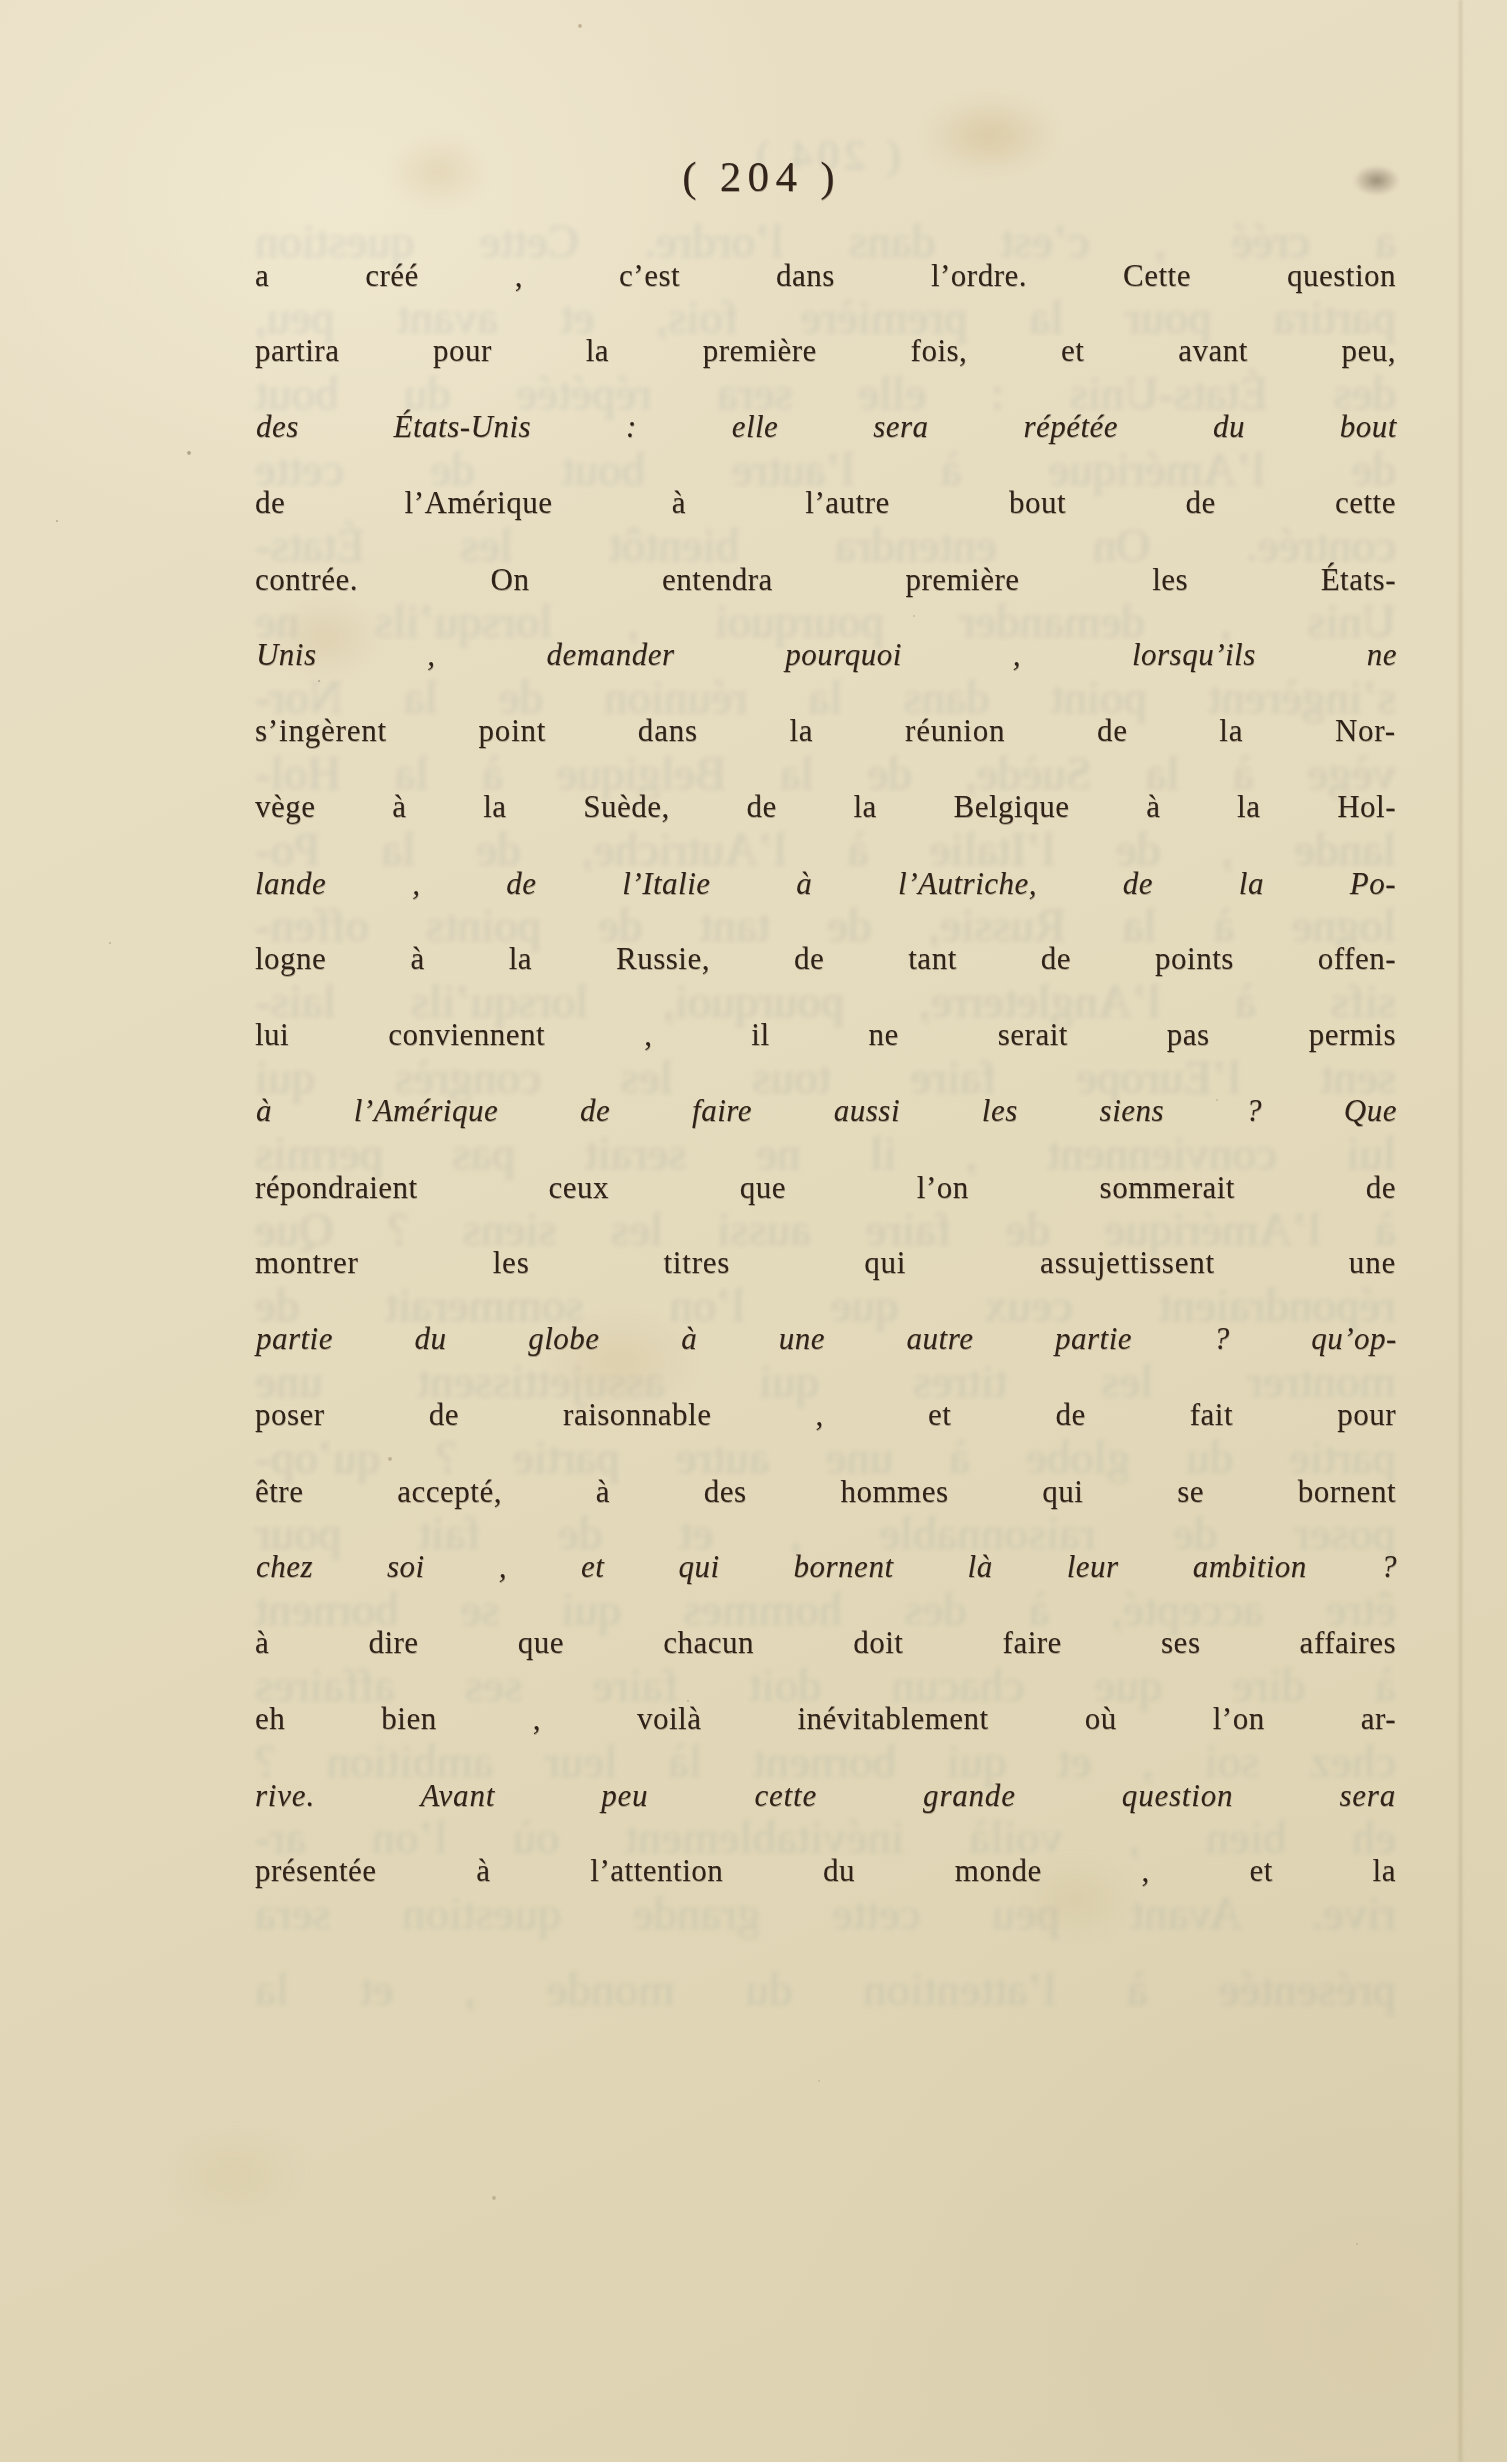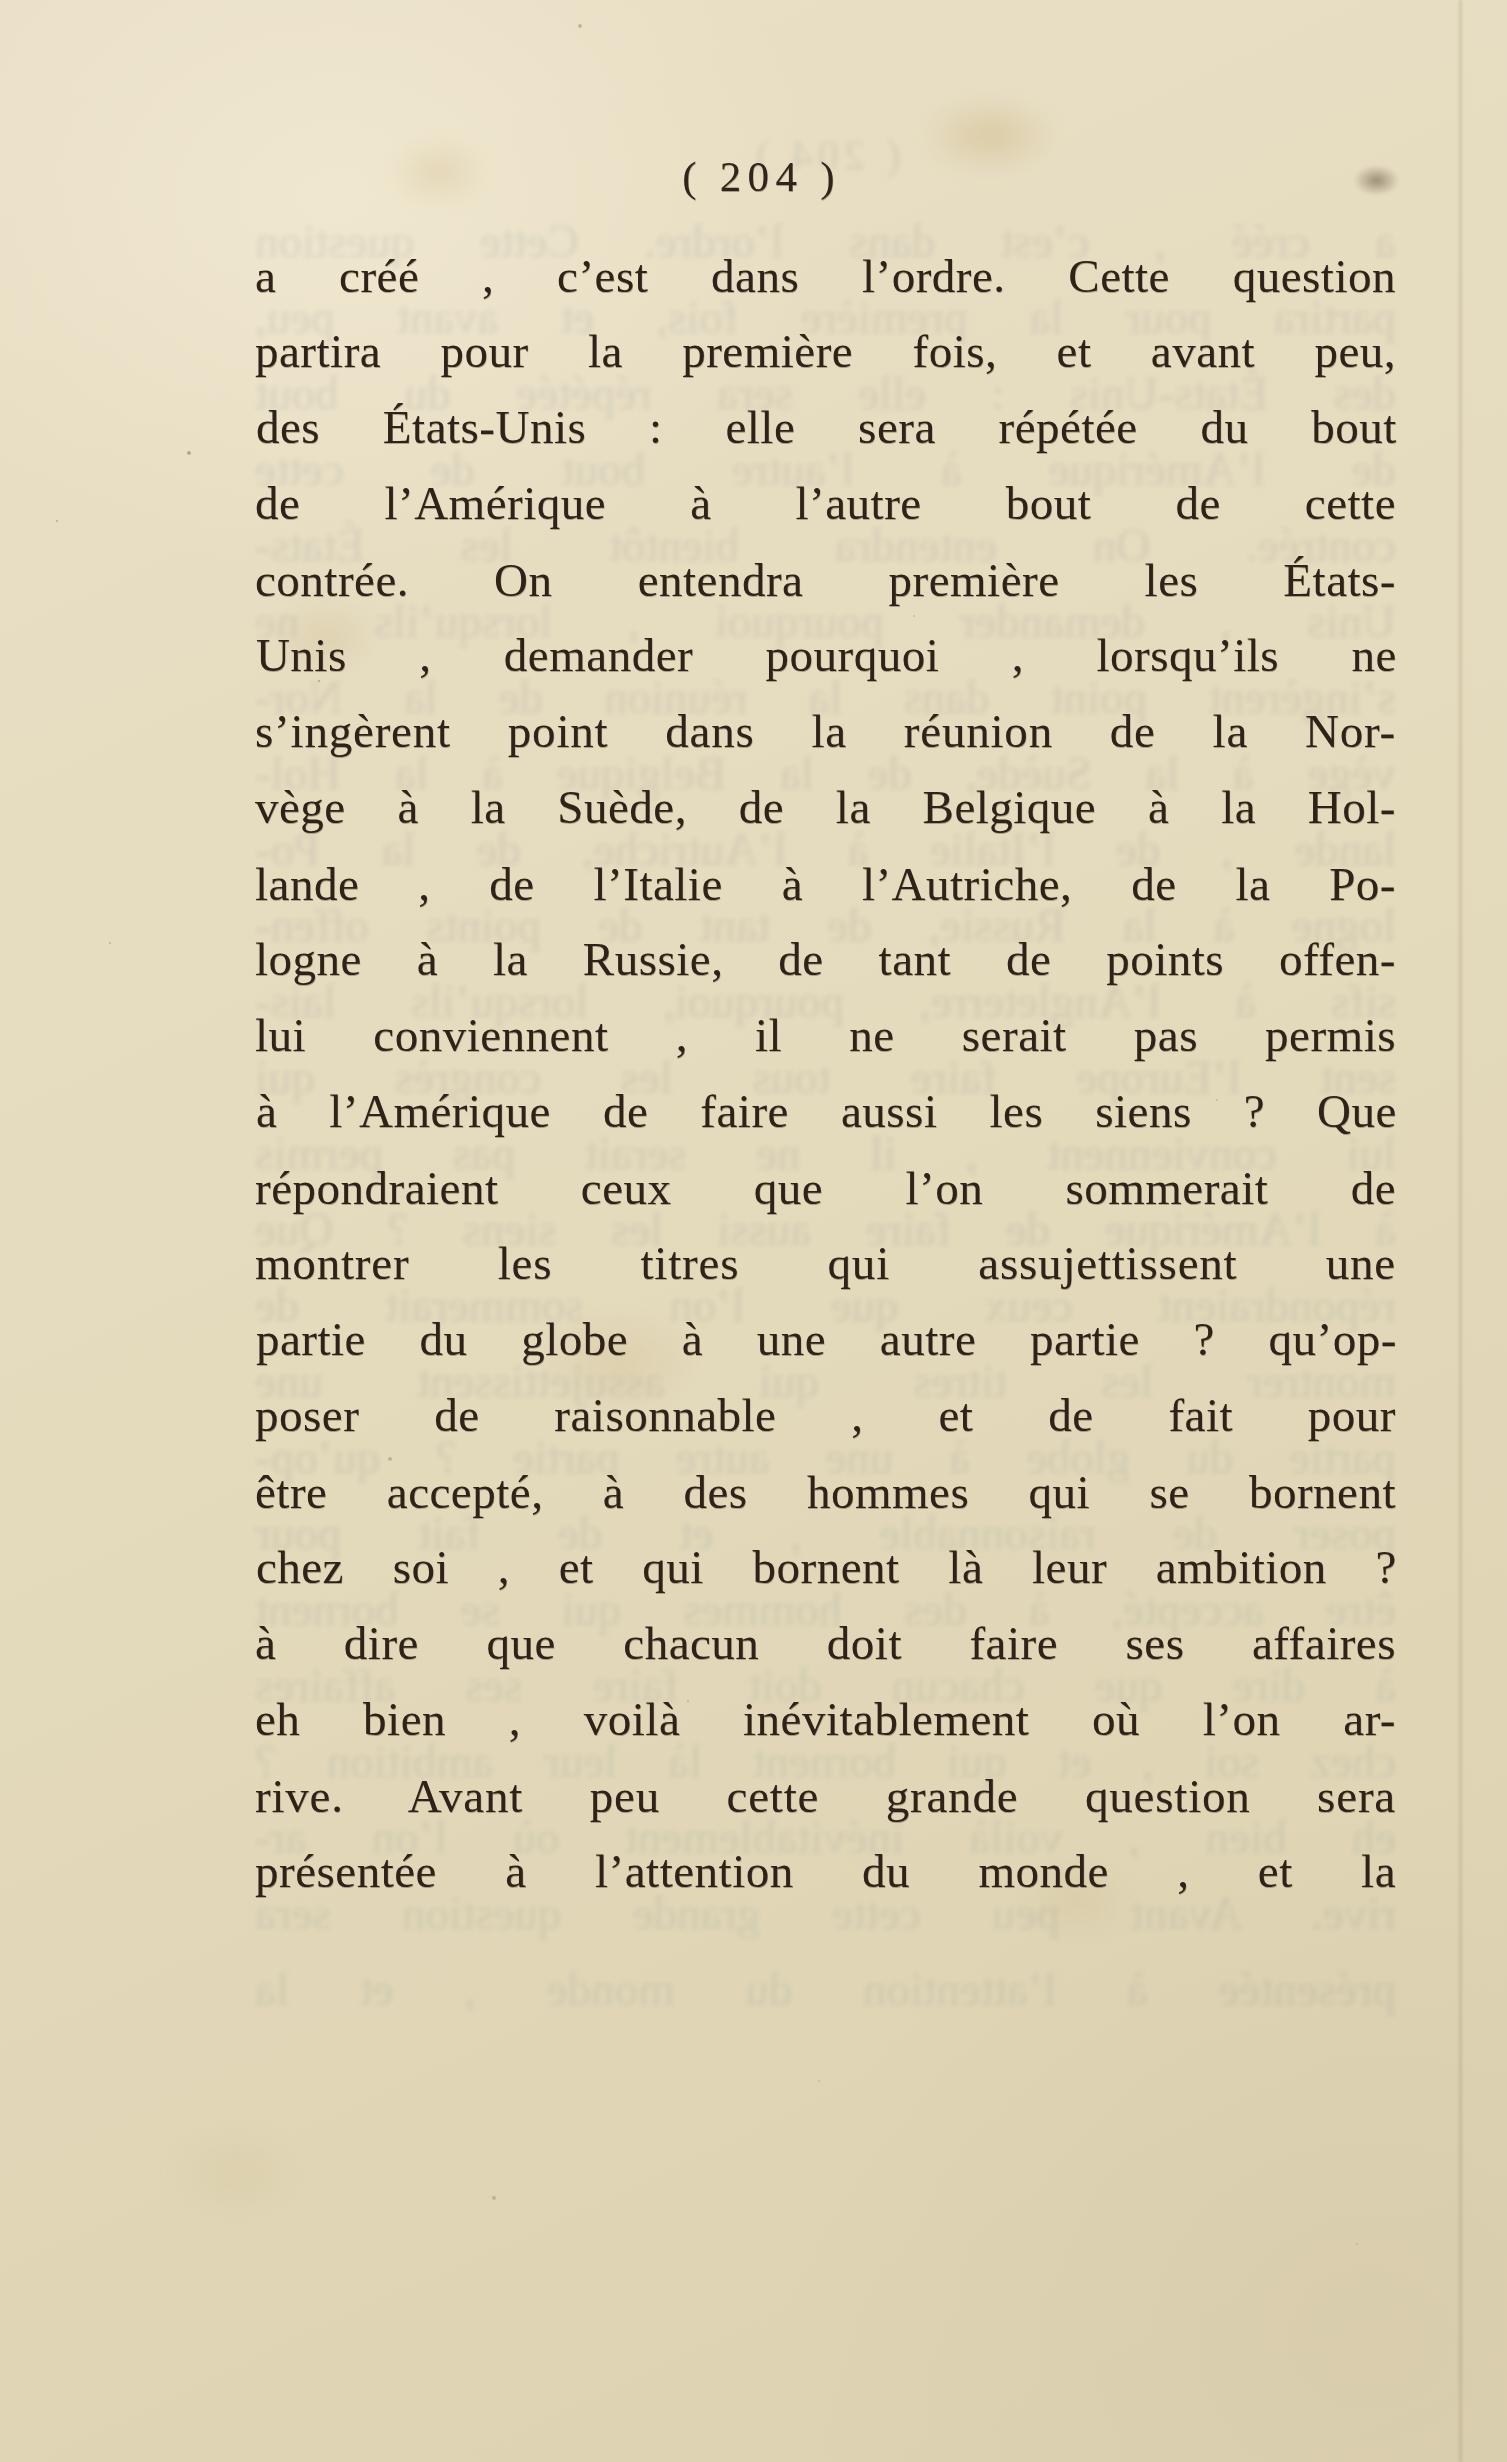--- a/index.html
+++ b/index.html
@@ -52,30 +52,30 @@
     text-shadow: 0.5px 0.8px 0.6px rgba(43,30,18,0.35);
   }
 
   .body-text {
     position: absolute;
     left: 255px; top: 237px; width: 1141px;
     color: #2f2218;
     text-shadow: 0.5px 0.8px 0.6px rgba(43,30,18,0.32);
   }
   .body-text .line {
-    font-size: 47px;
+    font-size: 31px;
     line-height: 76px;
     letter-spacing: 0.5px;
     word-spacing: 1.8px;
     text-align: justify;
     text-align-last: justify;
     white-space: nowrap;
   }
   
-  .body-text .line:nth-child(3n)   { transform: translateX(0.9px); }
+  .body-text .line:nth-child(3n)   { transform: translateX(0.9px); font-style: italic; }
   .body-text .line:nth-child(4n+1) { transform: translateY(0.9px); }
   .body-text .line:nth-child(7n)   { letter-spacing: 0.8px; }
 
   .stain {
     position: absolute;
     border-radius: 50%;
     filter: blur(6.3px);
     pointer-events: none;
   }
   .stain.s1 { left: 922px; top: 95px;  width: 136px; height: 81px;  background: radial-gradient(ellipse, rgba(193,160,100,0.30), rgba(193,160,100,0) 70%); }

